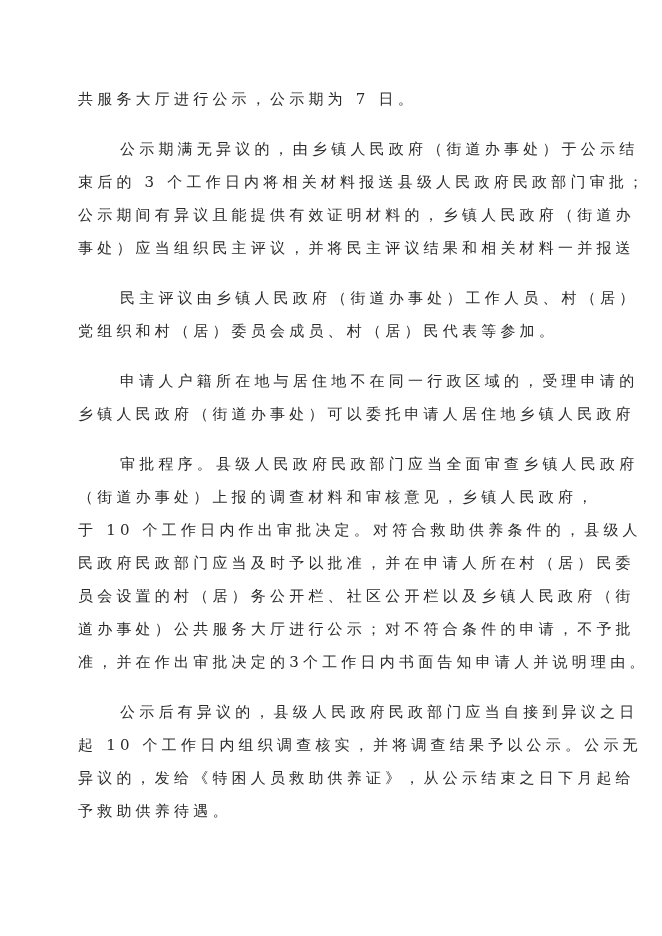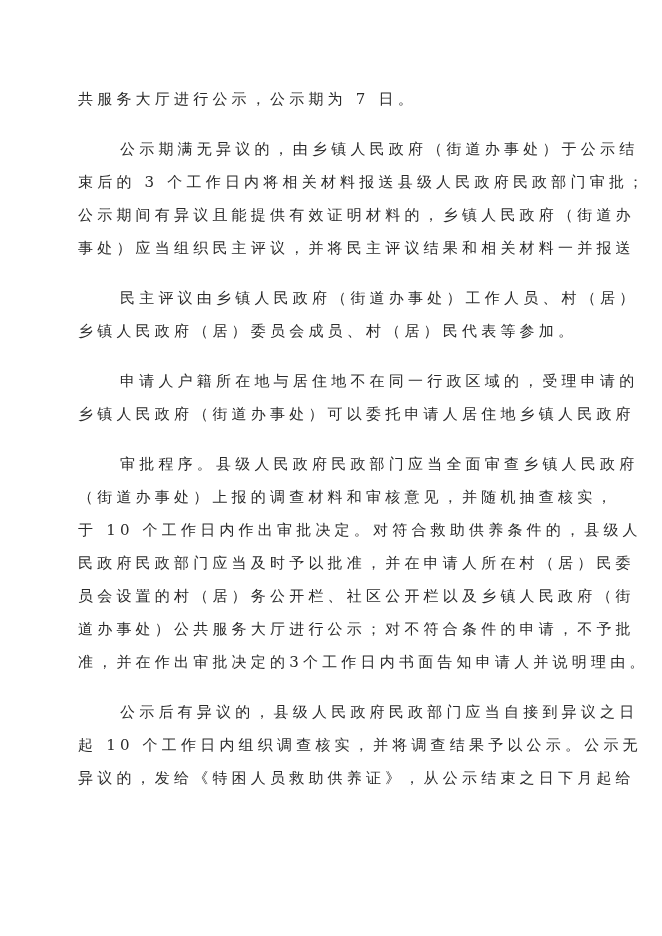--- a/index.html
+++ b/index.html
@@ -21,39 +21,40 @@
     <span class="line">共服务大厅进行公示，公示期为 7 日。</span>
   </p>
   <p class="para indent">
     <span class="line" style="display:inline">公示期满无异议的，由乡镇人民政府（街道办事处）于公示结</span>
     <span class="line" style="text-indent:0">束后的 3 个工作日内将相关材料报送县级人民政府民政部门审批；</span>
     <span class="line">公示期间有异议且能提供有效证明材料的，乡镇人民政府（街道办</span>
     <span class="line">事处）应当组织民主评议，并将民主评议结果和相关材料一并报送</span>
   </p>
   <p class="para indent">
     <span class="line" style="display:inline">民主评议由乡镇人民政府（街道办事处）工作人员、村（居）</span>
-    <span class="line">乡镇人民政府（居）委员会成员、村（居）民代表等参加。</span>
+    <span class="line">党组织和村（居）委员会成员、村（居）民代表等参加。</span>
   </p>
   <p class="para indent">
     <span class="line" style="display:inline">申请人户籍所在地与居住地不在同一行政区域的，受理申请的</span>
     <span class="line">乡镇人民政府（街道办事处）可以委托申请人居住地乡镇人民政府</span>
   </p>
   <p class="para indent">
     <span class="line" style="display:inline">审批程序。县级人民政府民政部门应当全面审查乡镇人民政府</span>
-    <span class="line">（街道办事处）上报的调查材料和审核意见，并随机抽查核实，</span>
+    <span class="line">（街道办事处）上报的调查材料和审核意见，乡镇人民政府，</span>
     <span class="line">于 10 个工作日内作出审批决定。对符合救助供养条件的，县级人</span>
     <span class="line">民政府民政部门应当及时予以批准，并在申请人所在村（居）民委</span>
     <span class="line">员会设置的村（居）务公开栏、社区公开栏以及乡镇人民政府（街</span>
     <span class="line">道办事处）公共服务大厅进行公示；对不符合条件的申请，不予批</span>
     <span class="line">准，并在作出审批决定的3个工作日内书面告知申请人并说明理由。</span>
   </p>
   <p class="para indent">
     <span class="line" style="display:inline">公示后有异议的，县级人民政府民政部门应当自接到异议之日</span>
     <span class="line">起 10 个工作日内组织调查核实，并将调查结果予以公示。公示无</span>
     <span class="line">异议的，发给《特困人员救助供养证》，从公示结束之日下月起给</span>
+    <span class="line">予救助供养待遇。</span>
   </p>
 </div>
 
 <style>
   
   .para.indent .line:first-child + .line { margin-top: 0; }
   .para.indent .line:not(:first-child) { text-indent: 0; }
 </style>
 
 </body></html>

